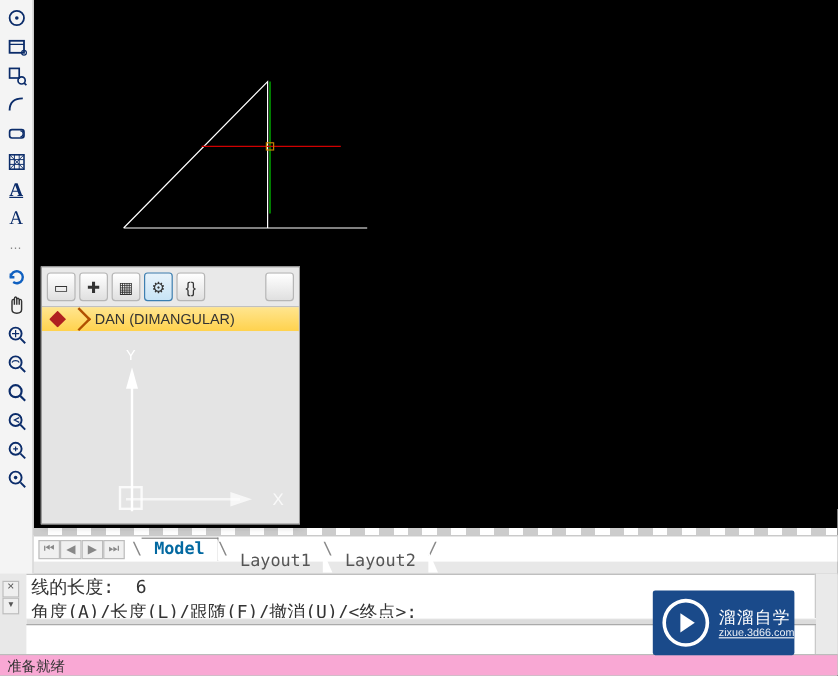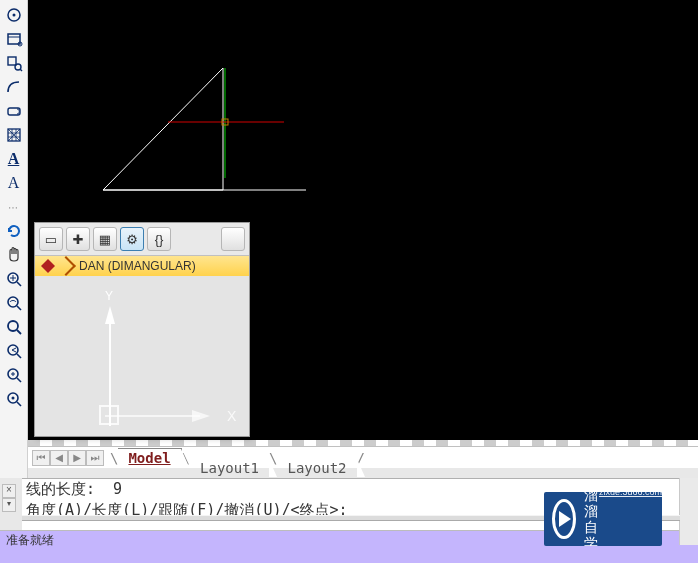--- a/index.html
+++ b/index.html
@@ -195,26 +195,25 @@
   .tab::before {
     content: "";
     position: absolute;
     right: -8px; top: 0;
     width: 0; height: 0;
     border-top: 18px solid transparent;
     border-left: 8px solid #fff;
   }
   .tab.active {
     font-weight: bold;
-    color: #7f1d1d;
+    color: #0369a1;
     background: #fff;
     border-top: 1px solid #888;
     border-right: 1px solid #888;
     margin-top: -1px;
-    text-decoration: underline;
   }
 
   
   .cmd-area {
     position: absolute;
     left: 22px;
     right: 0;
     top: 478px;
     bottom: 18px;
     background: #fff;
@@ -256,22 +255,22 @@
     cursor: ns-resize;
     z-index: 6;
   }
 
   
   .status-bar {
     position: absolute;
     left: 0;
     right: 0;
     bottom: 0;
-    height: 33px;
-    background: #c4b5fd;
+    height: 18px;
+    background: #f9a8d4;
     border-top: 1px solid #bcbcbc;
     padding: 1px 6px;
     font-size: 12px;
     color: #333;
     box-sizing: border-box;
   }
 
   
   .watermark {
     position: absolute;
@@ -300,21 +299,21 @@
   .watermark .play::after {
     content: "";
     width: 0; height: 0;
     border-left: 12px solid #fff;
     border-top: 8px solid transparent;
     border-bottom: 8px solid transparent;
     margin-left: 3px;
   }
   .watermark .wm-text {
     display: flex;
-    flex-direction: row;
+    flex-direction: column;
     line-height: 1.15;
   }
   .watermark .wm-title { font-size: 14px; letter-spacing: 1px; }
   .watermark .wm-sub { font-size: 9px; opacity: 0.9; text-decoration: underline; }
 
   .vscroll {
     position: absolute;
     top: 478px;
     bottom: 18px;
     right: 0;
@@ -486,21 +485,21 @@
     <span style="margin-left:6px;color:#888">\</span>
     <div class="tab active">Model</div>
     <span style="color:#888">\</span>
     <div class="tab">Layout1</div>
     <span style="color:#888">\</span>
     <div class="tab">Layout2</div>
     <span style="color:#888">/</span>
   </div>
 
   <div class="cmd-area">
-    <div class="cmd-line">线的长度:  9</div>
+    <div class="cmd-line">线的长度:  6</div>
     <div class="cmd-line">角度(A)/长度(L)/跟随(F)/撤消(U)/&lt;终点&gt;:</div>
   </div>
   <div class="cmd-splitter"></div>
   <div class="vscroll"></div>
 
   <div class="status-bar">
     <span>准备就绪</span>
   </div>
 
   <div class="watermark">

